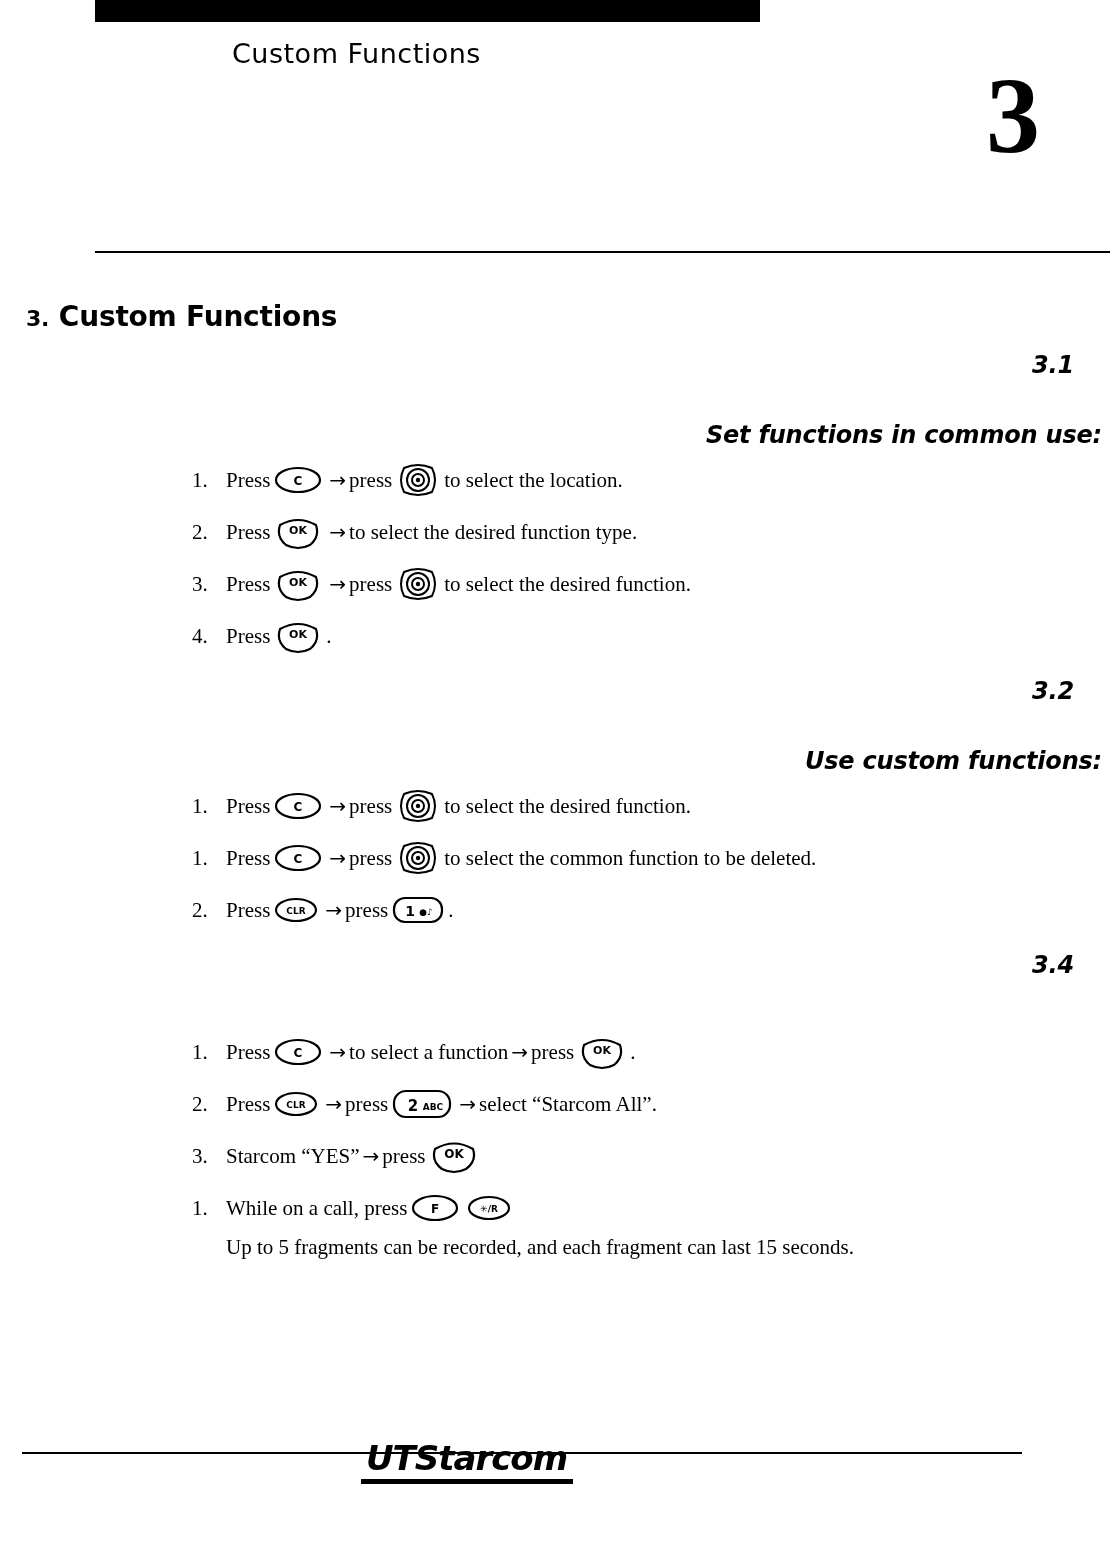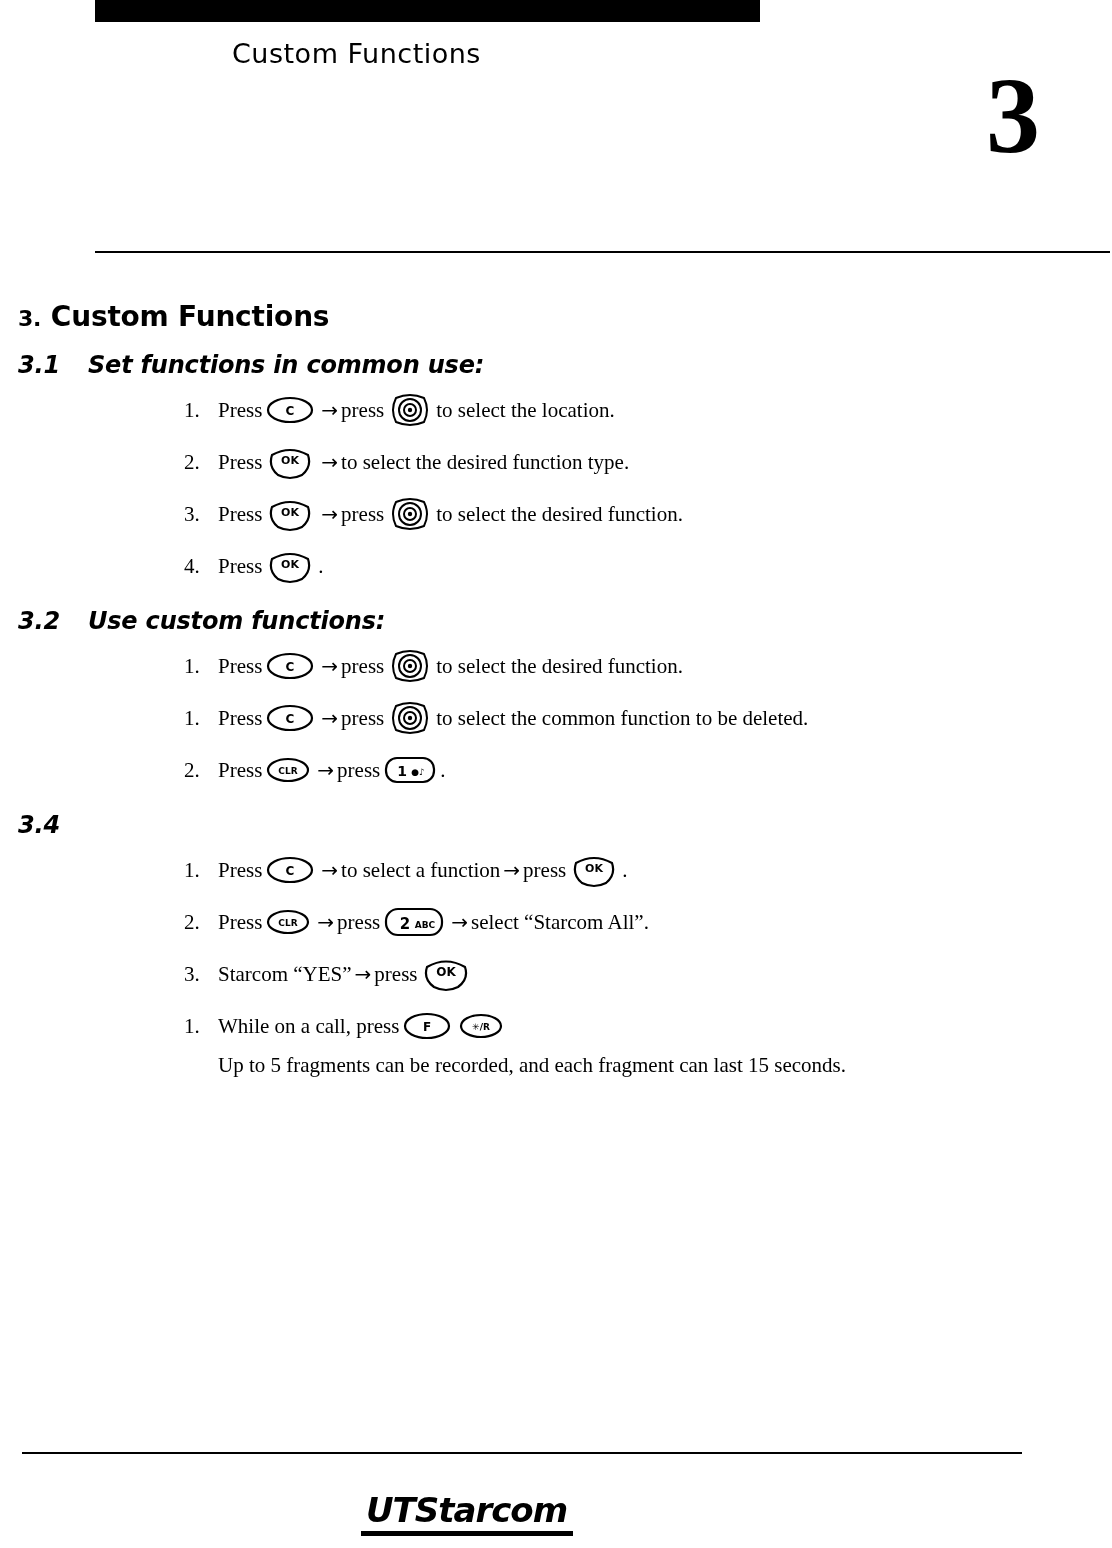--- a/index.html
+++ b/index.html
@@ -49,21 +49,21 @@
     left: 95px;
     top: 251px;
     width: 1015px;
     height: 2px;
     background: #000;
   }
 
   
   .content {
     position: absolute;
-    left: 18px;
+    left: 26px;
     top: 300px;
     width: 1076px;
   }
   h1.doc-h1 {
     font-family: "DejaVu Sans", sans-serif;
     font-size: 28px;
     font-weight: bold;
     margin: 0 0 16px 0;
     letter-spacing: -0.2px;
   }
@@ -72,20 +72,21 @@
   }
   h2.doc-h2 {
     font-family: "DejaVu Sans", sans-serif;
     font-size: 24px;
     font-weight: bold;
     font-style: italic;
     margin: 18px 0 8px 0;
     letter-spacing: -0.2px;
     display: flex;
     align-items: flex-end;
+    flex-direction: column;
   }
   h2.doc-h2 .sec-num {
     width: 70px;
     flex: 0 0 70px;
   }
   ol.steps {
     list-style: none;
     margin: 0;
     padding: 0 0 0 200px;
     font-size: 21px;
@@ -135,21 +136,21 @@
     position: absolute;
     left: 22px;
     top: 1452px;
     width: 1000px;
     height: 2px;
     background: #000;
   }
   .footer-logo {
     position: absolute;
     left: 0;
-    top: 1490px;
+    top: 1438px;
     width: 933px;
     text-align: center;
   }
   .footer-logo .logo-text {
     font-family: "DejaVu Sans", sans-serif;
     font-style: italic;
     font-weight: bold;
     font-size: 34px;
     letter-spacing: -1px;
     color: #000;

